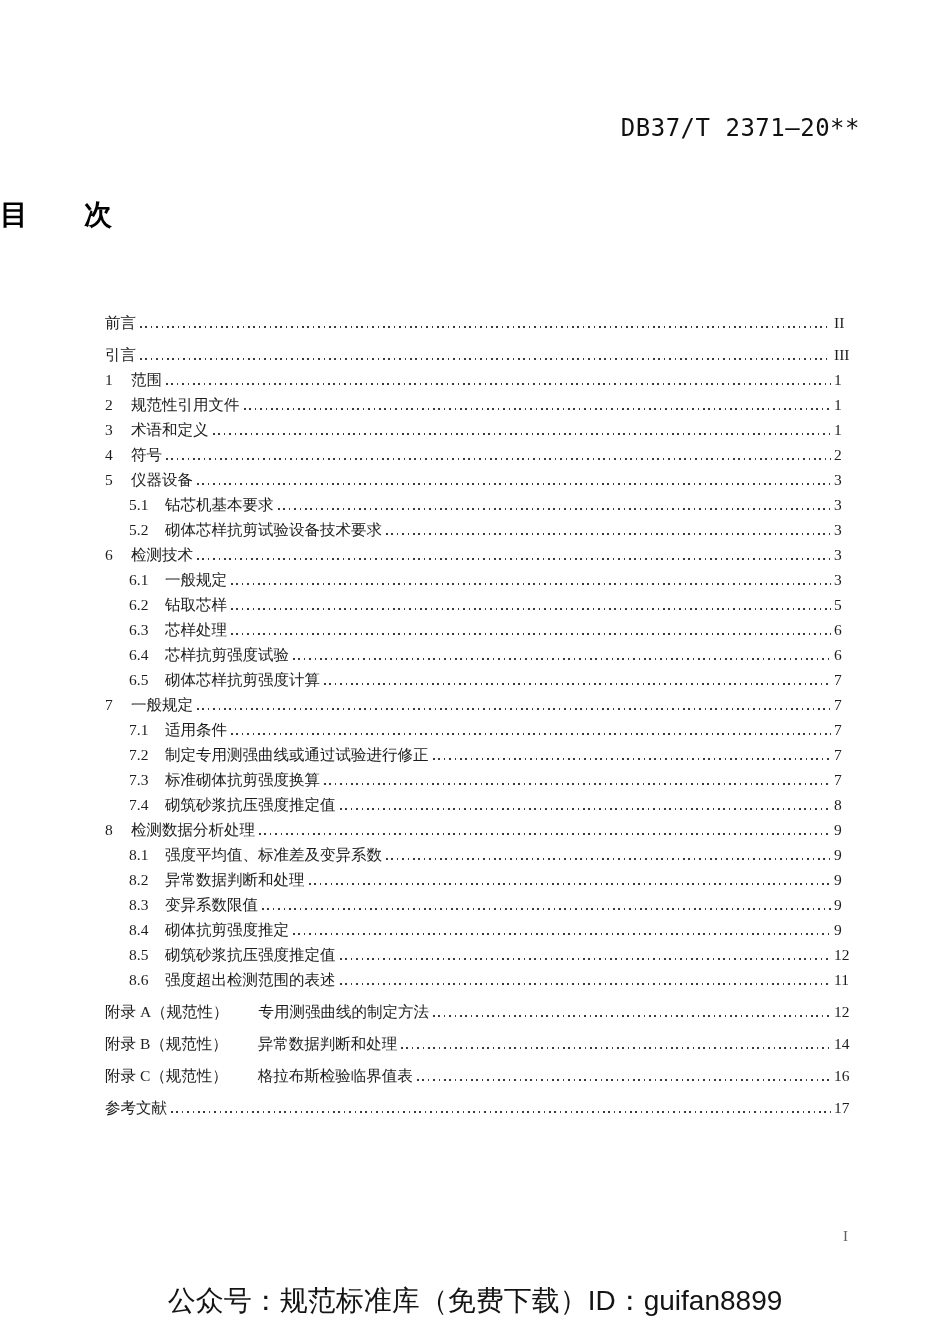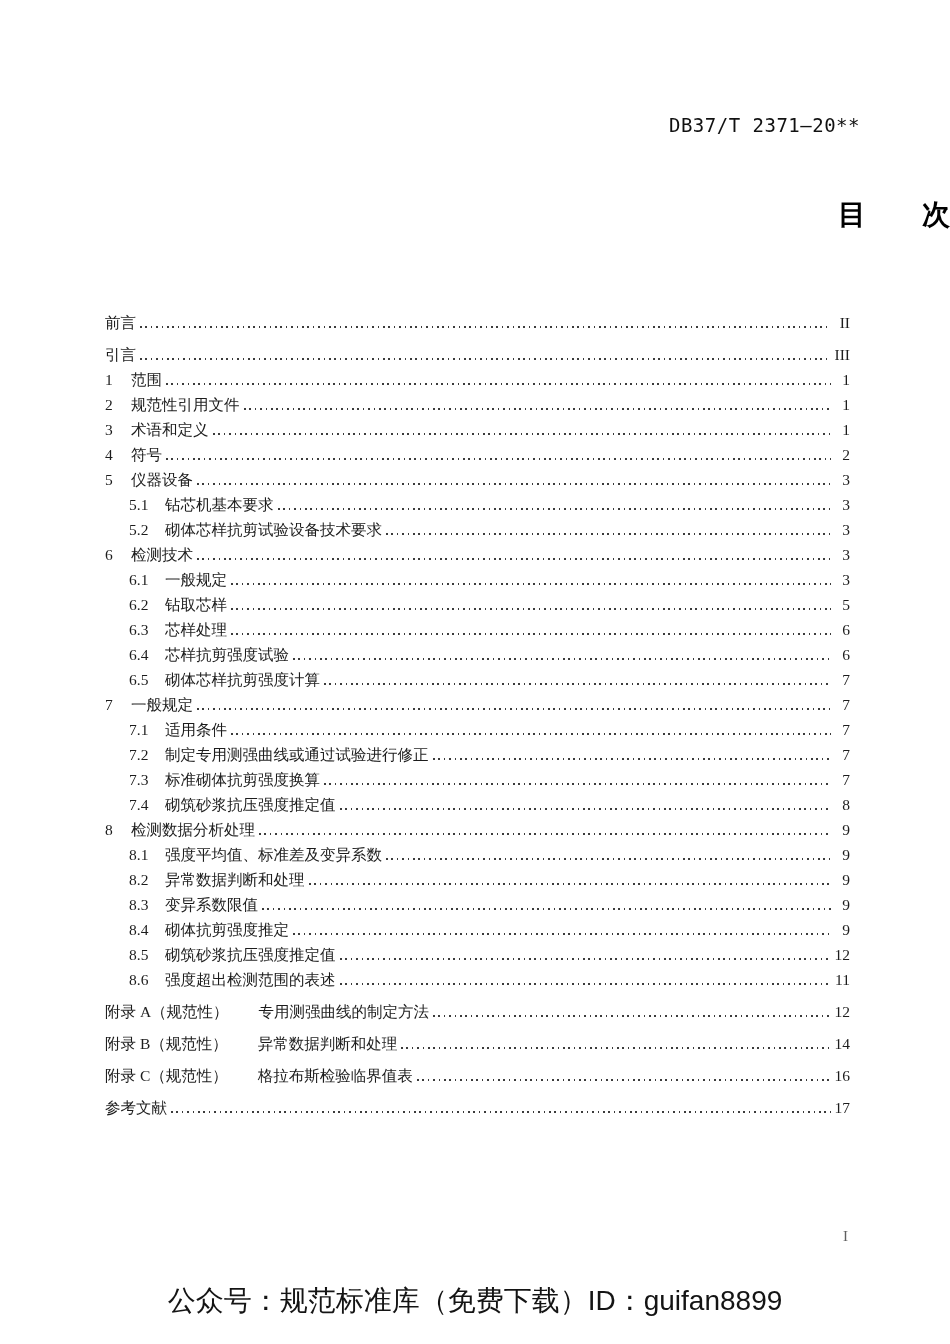--- a/index.html
+++ b/index.html
@@ -11,30 +11,30 @@
     background: #ffffff;
     overflow: hidden;
     color: #1c1c1c;
     font-family: "Liberation Serif", "DejaVu Serif", serif;
   }
   .doc-header {
     position: absolute;
     top: 114px;
     right: 90px;
     font-family: "DejaVu Sans Mono", "Liberation Mono", monospace;
-    font-size: 19px;
+    font-size: 24px;
     letter-spacing: 0.5px;
     color: #111;
   }
   .doc-title {
     position: absolute;
     top: 196px;
     left: 0;
     width: 100%;
-    text-align: right;
+    text-align: left;
     font-size: 28px;
     font-weight: bold;
     color: #000;
   }
   .toc {
     position: absolute;
     top: 300px;
     left: 105px;
     right: 100px;
   }
@@ -54,21 +54,21 @@
   .toc-row .label { flex: 0 0 auto; margin-top: 44px; }
   .toc-row .dots {
     flex: 1 1 auto;
     height: 2px;
     margin: 0 3px 4px 4px;
     background-image: repeating-linear-gradient(to right, #3b3b3b 0 1.6px, transparent 1.6px 5.4px);
   }
   .toc-row .pg {
     flex: 0 0 auto;
     min-width: 16px;
-    text-align: right;
+    text-align: left;
   }
   .folio {
     position: absolute;
     top: 1228px;
     right: 102px;
     font-size: 15px;
     color: #606060;
   }
   .promo {
     position: absolute;

